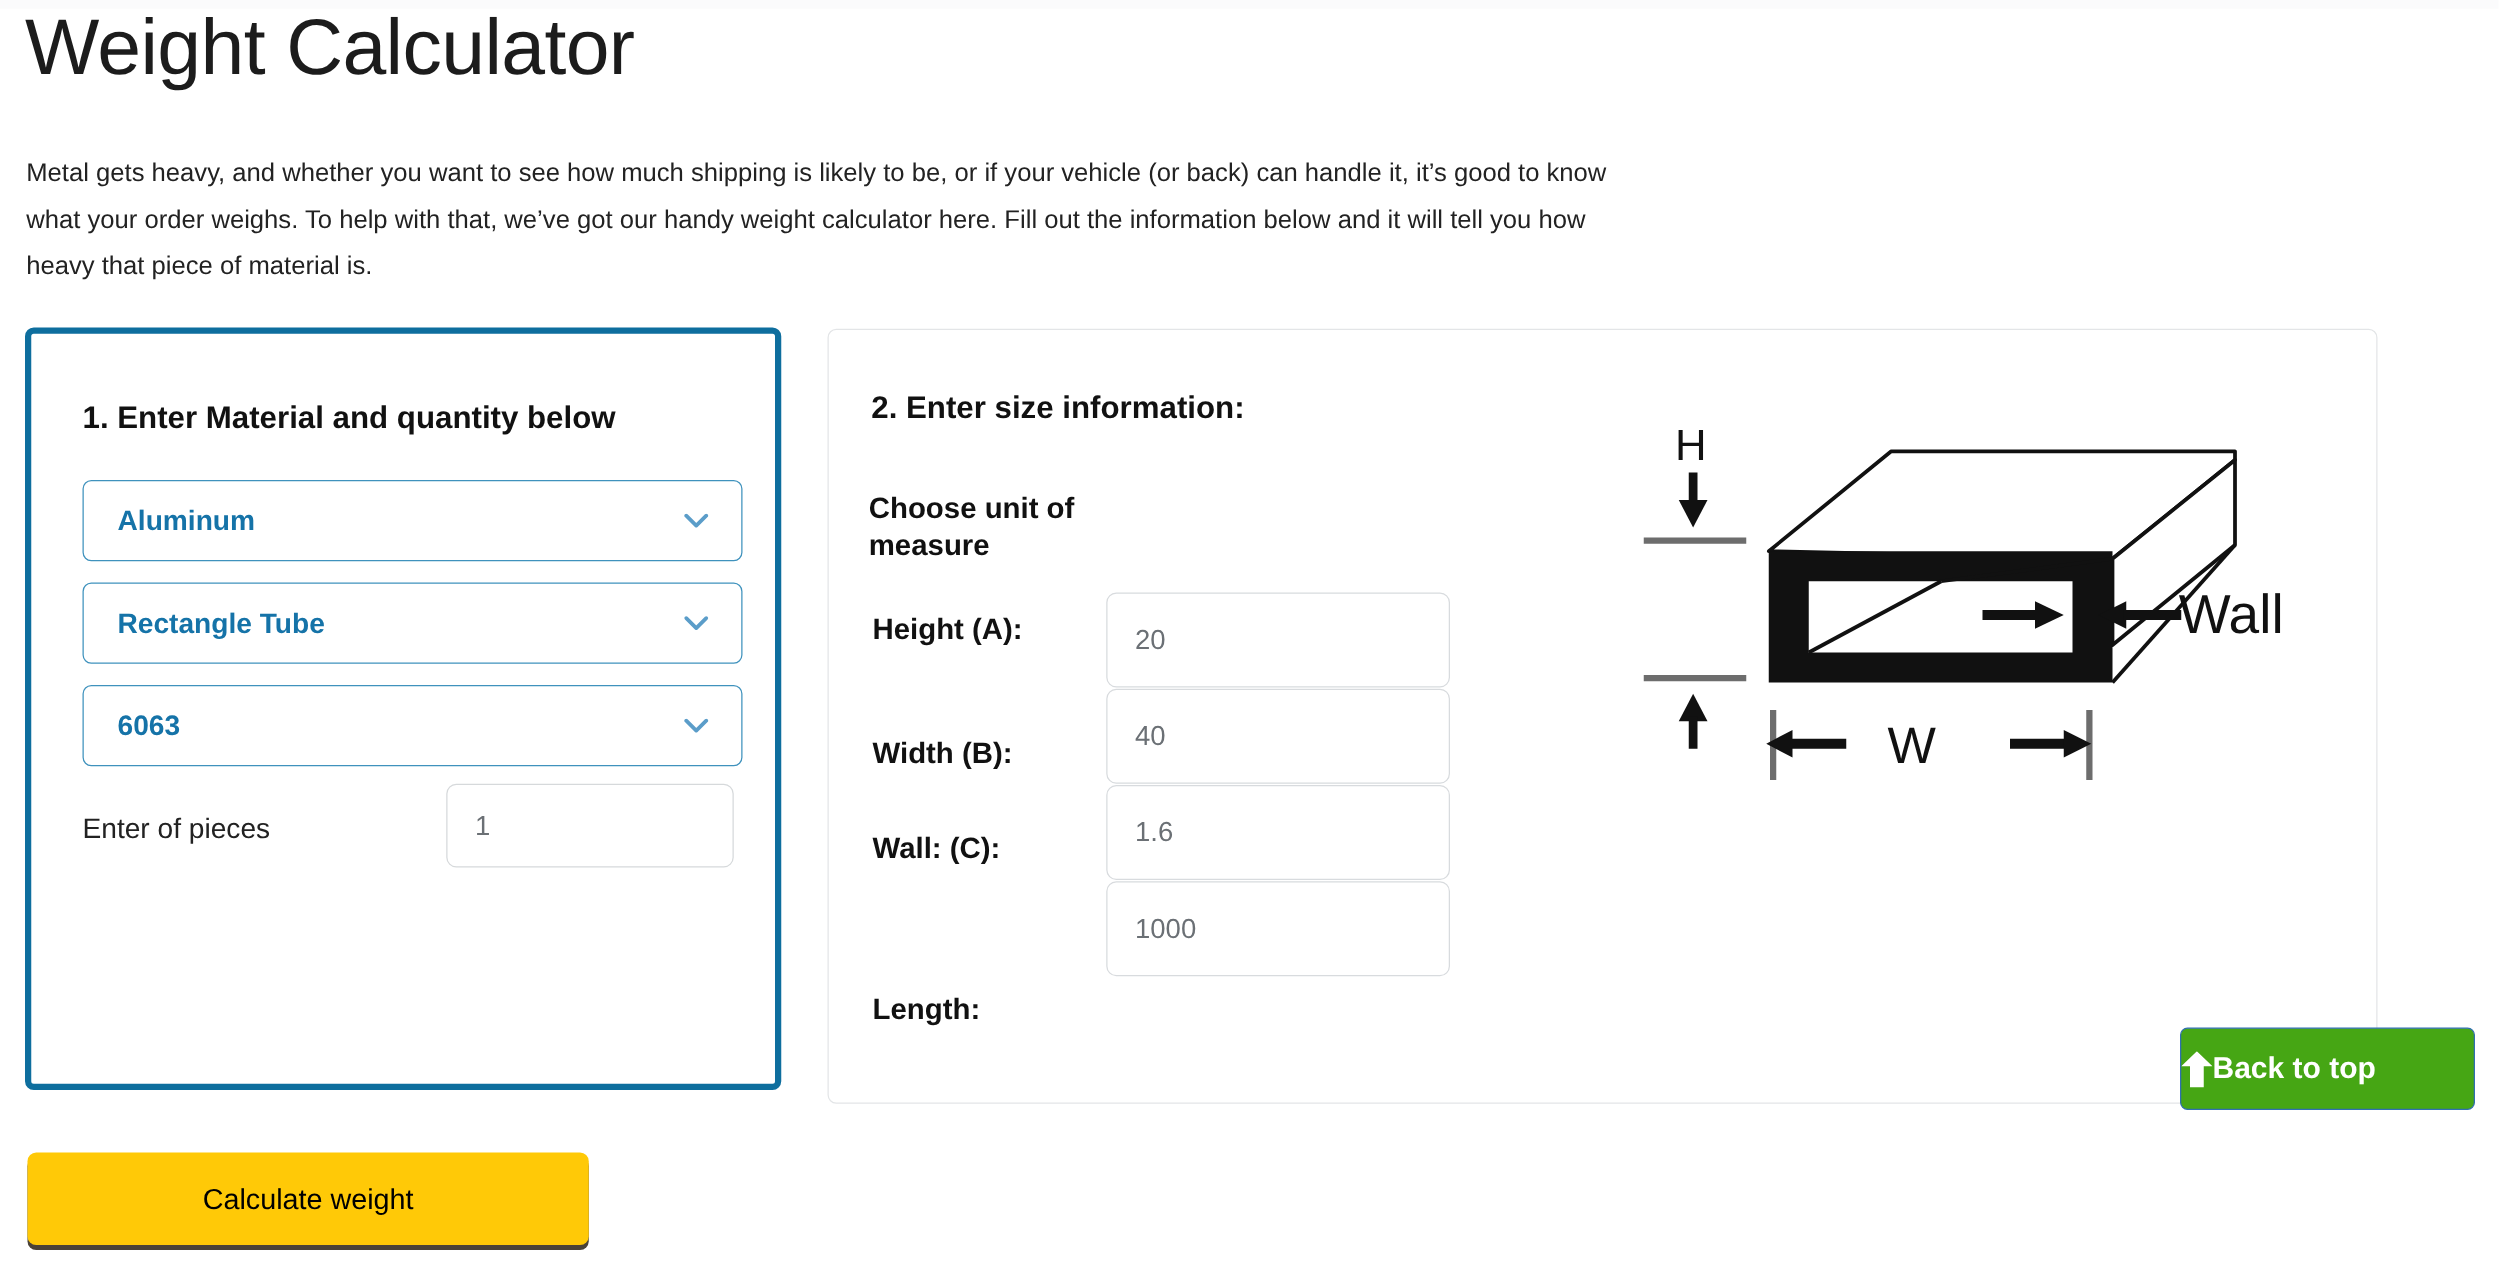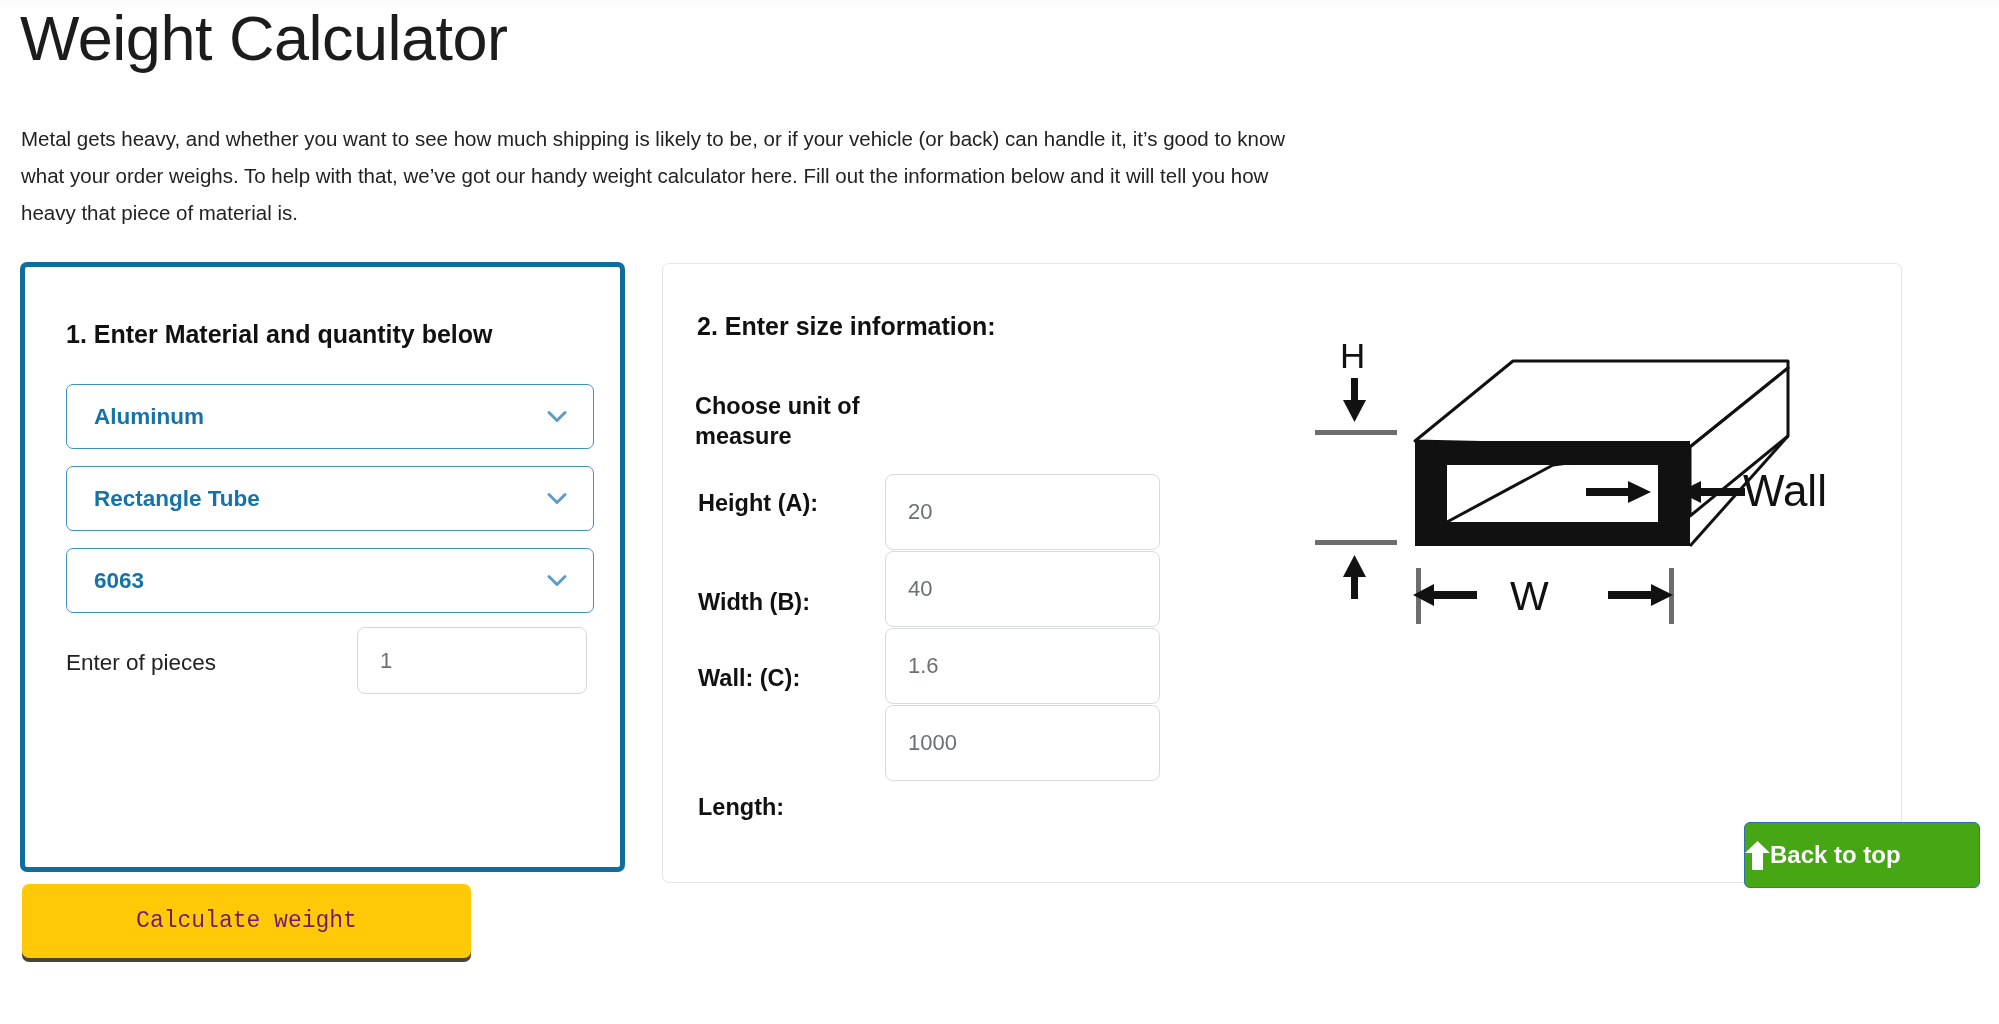--- a/index.html
+++ b/index.html
@@ -181,29 +181,29 @@
   .diagram {
     position: absolute;
     left: 640px; top: 70px;
     width: 560px; height: 310px;
   }
   .diagram svg { display: block; width: 100%; height: 100%; }
 
   
   .btn-calc {
     position: absolute;
-    left: 22px; top: 884px;
+    left: 22px; top: 922px;
     width: 449px; height: 74px;
     background: #ffc907;
     border: none;
     border-radius: 7px;
     box-shadow: 0 4px 0 0 #4a4337;
-    font-family: Liberation Mono, monospace;
+    font-family: Liberation Sans, sans-serif;
     font-size: 23px;
-    color: #701a75;
+    color: #000000;
     cursor: pointer;
   }
   .btn-reset {
     position: absolute;
     left: 502px; top: 922px;
     width: 446px; height: 74px;
     background: #ffffff;
     border: 1.4px solid #3f92bd;
     border-radius: 7px;
     font-family: "Liberation Sans", sans-serif;

